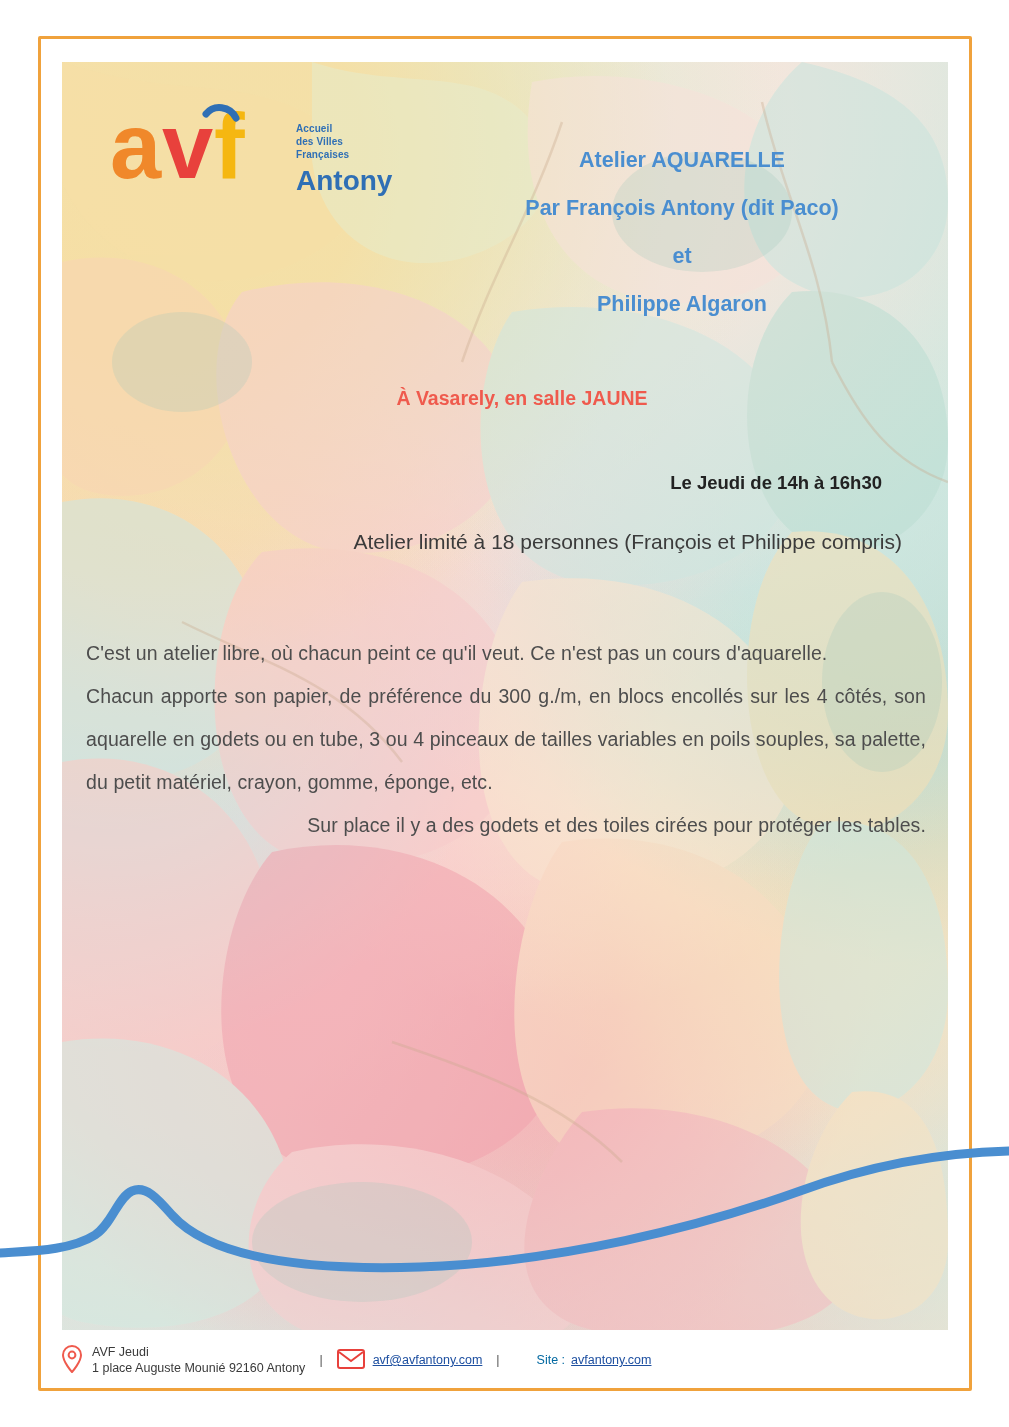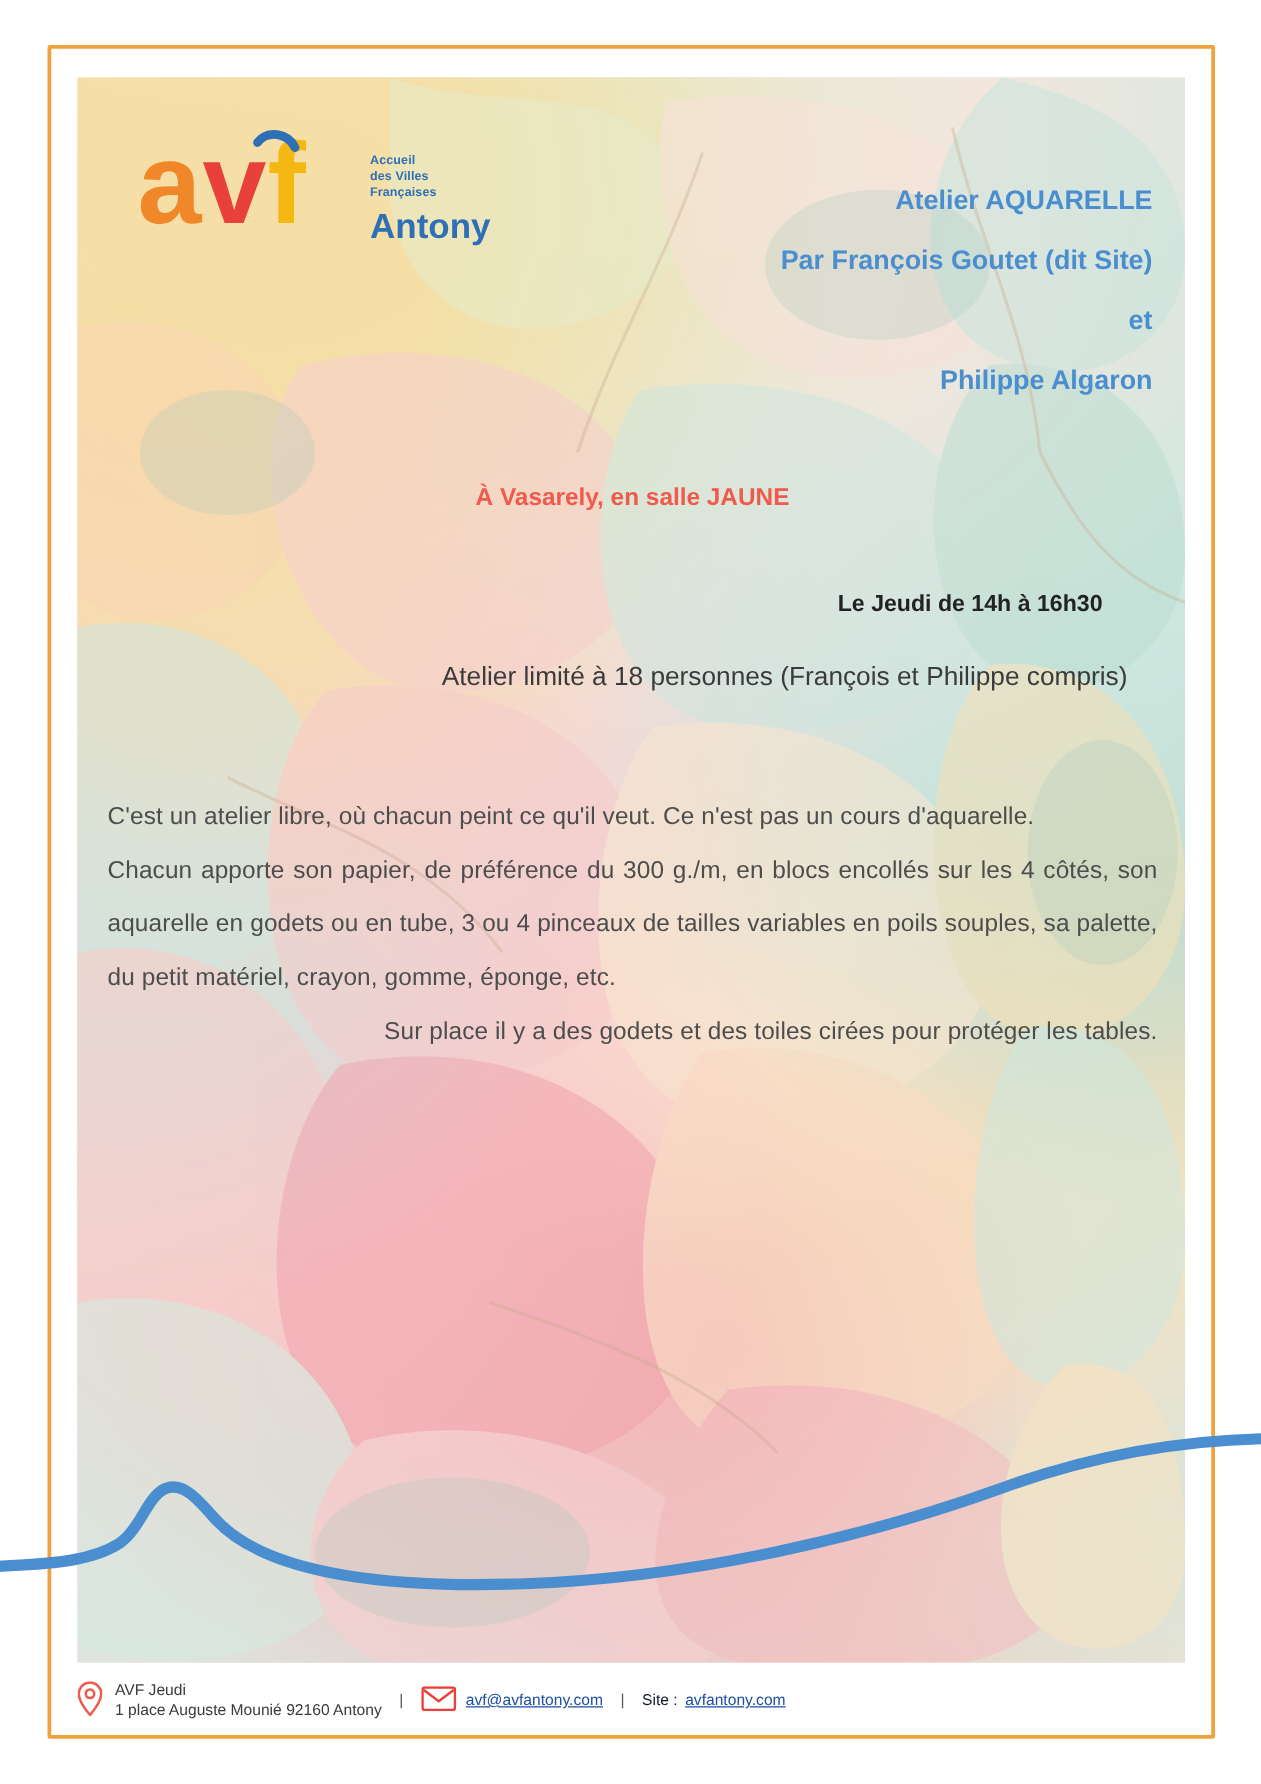--- a/index.html
+++ b/index.html
@@ -103,31 +103,31 @@
     font-weight: bold;
     color: #2f6fb5;
   }
 
   
   .titles {
     position: absolute;
     left: 380px;
     top: 74px;
     width: 480px;
-    text-align: right;
+    text-align: center;
     color: #4a8ed0;
     font-weight: bold;
     font-size: 21.5px;
     line-height: 48px;
   }
   .titles .t2 { font-size: 21.5px; }
 
   .venue {
     position: absolute;
-    left: 84px;
+    left: 100px;
     top: 325px;
     width: 720px;
     text-align: center;
     color: #ef5a4d;
     font-weight: bold;
     font-size: 19.5px;
   }
 
   .schedule {
     position: absolute;
@@ -187,21 +187,21 @@
     color: #3a3a3a;
   }
   .footer .pin { margin-right: 10px; }
   .footer .addr { line-height: 16px; }
   .footer .sep { margin: 0 14px; color: #555; }
   .footer .mail-icon { margin-right: 8px; }
   .footer a {
     color: #1d4fa0;
     text-decoration: underline;
   }
-  .footer .site-label { color: #0f172a; }
+  .footer .site-label { color: #0369a1; margin-left: 23px; }
 </style>
 </head>
 <body>
 
 <div class="page">
 
   <div class="frame"></div>
 
   <div class="art">
     <svg width="886" height="1268" viewBox="0 0 886 1268">
@@ -251,21 +251,21 @@
         <text x="52" y="78" font-family="Liberation Sans, sans-serif" font-size="92" font-weight="bold" fill="#e8413c">v</text>
         <text x="104" y="78" font-family="Liberation Sans, sans-serif" font-size="92" font-weight="bold" fill="#f5b711">f</text>
         <path d="M96,14 C104,4 120,6 126,18" stroke="#2f6fb5" stroke-width="7" fill="none" stroke-linecap="round"></path>
       </svg>
       <div class="logo-sub">Accueil<br>des Villes<br>Françaises</div>
       <div class="logo-town">Antony</div>
     </div>
 
     <div class="titles">
       <div class="t1">Atelier AQUARELLE</div>
-      <div class="t2">Par François Goutet (dit Site)</div>
+      <div class="t2">Par François Antony (dit Paco)</div>
       <div class="t3">et</div>
       <div class="t4">Philippe Algaron</div>
     </div>
 
     <div class="venue">À Vasarely, en salle JAUNE</div>
     <div class="schedule">Le Jeudi de 14h à 16h30</div>
     <div class="limit">Atelier limité à 18 personnes (François et Philippe compris)</div>
 
     <div class="body-text">
       <p>C'est un atelier libre, où chacun peint ce qu'il veut. Ce n'est pas un cours d'aquarelle.</p>

